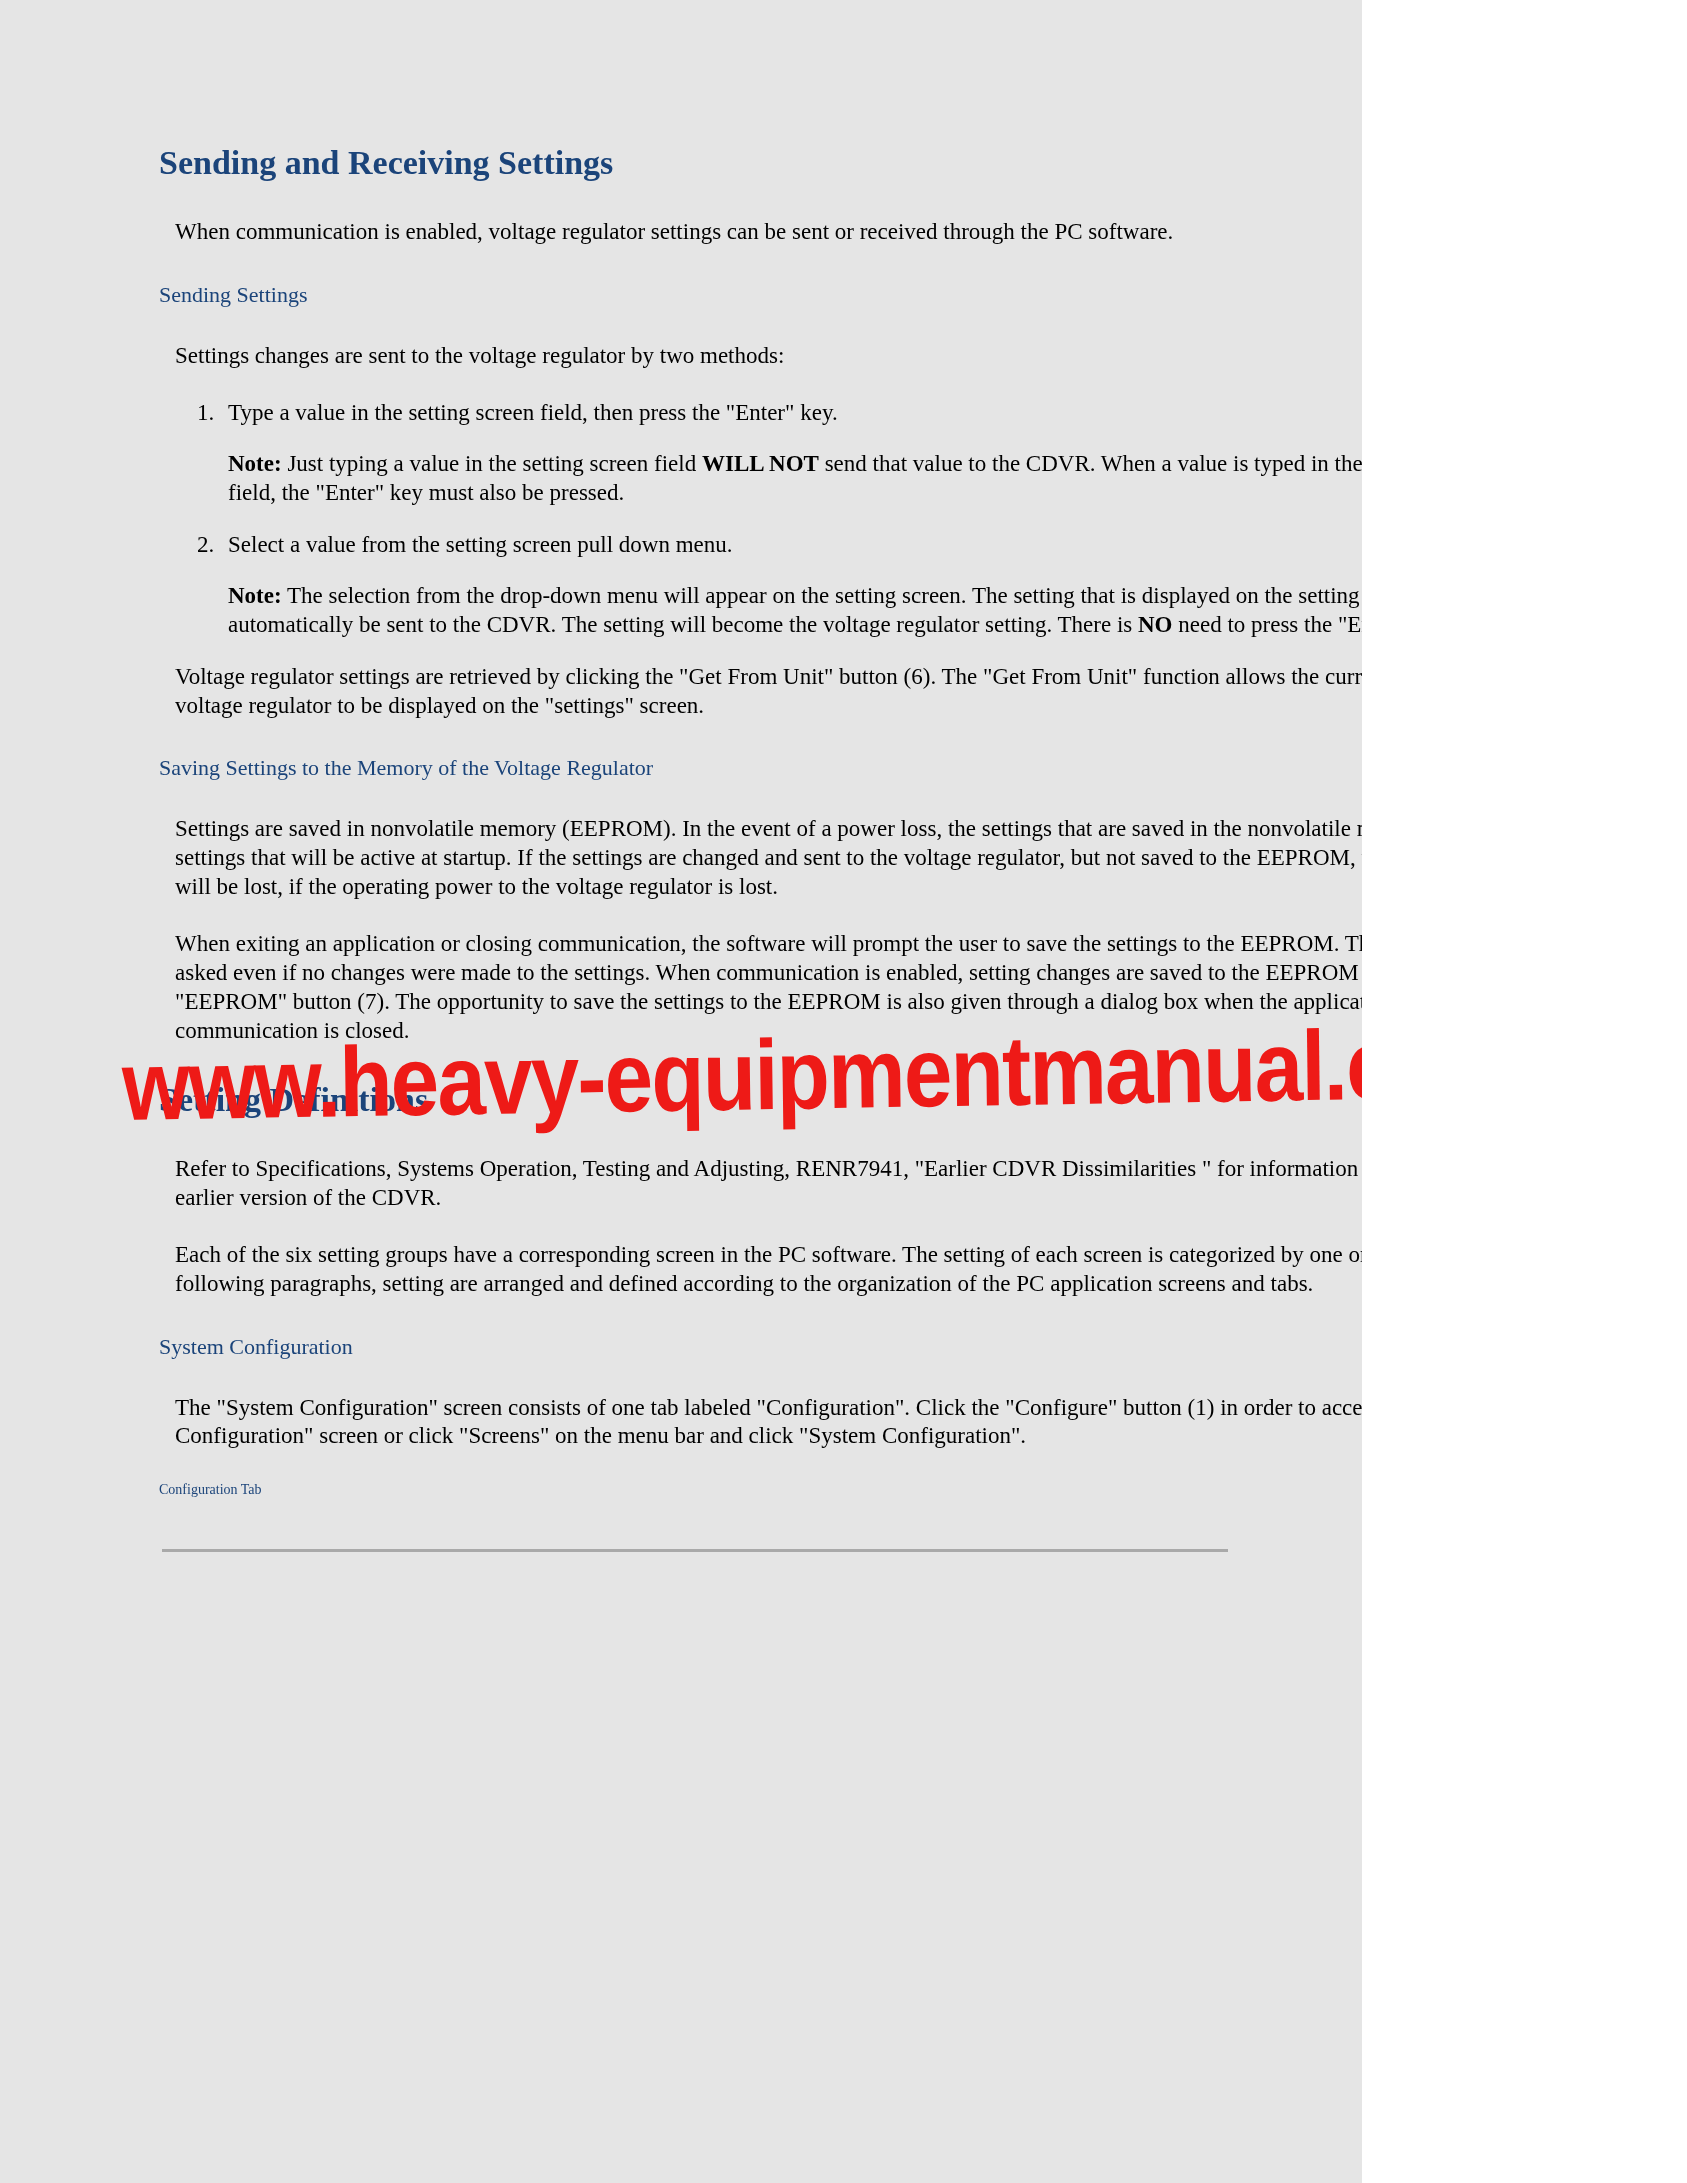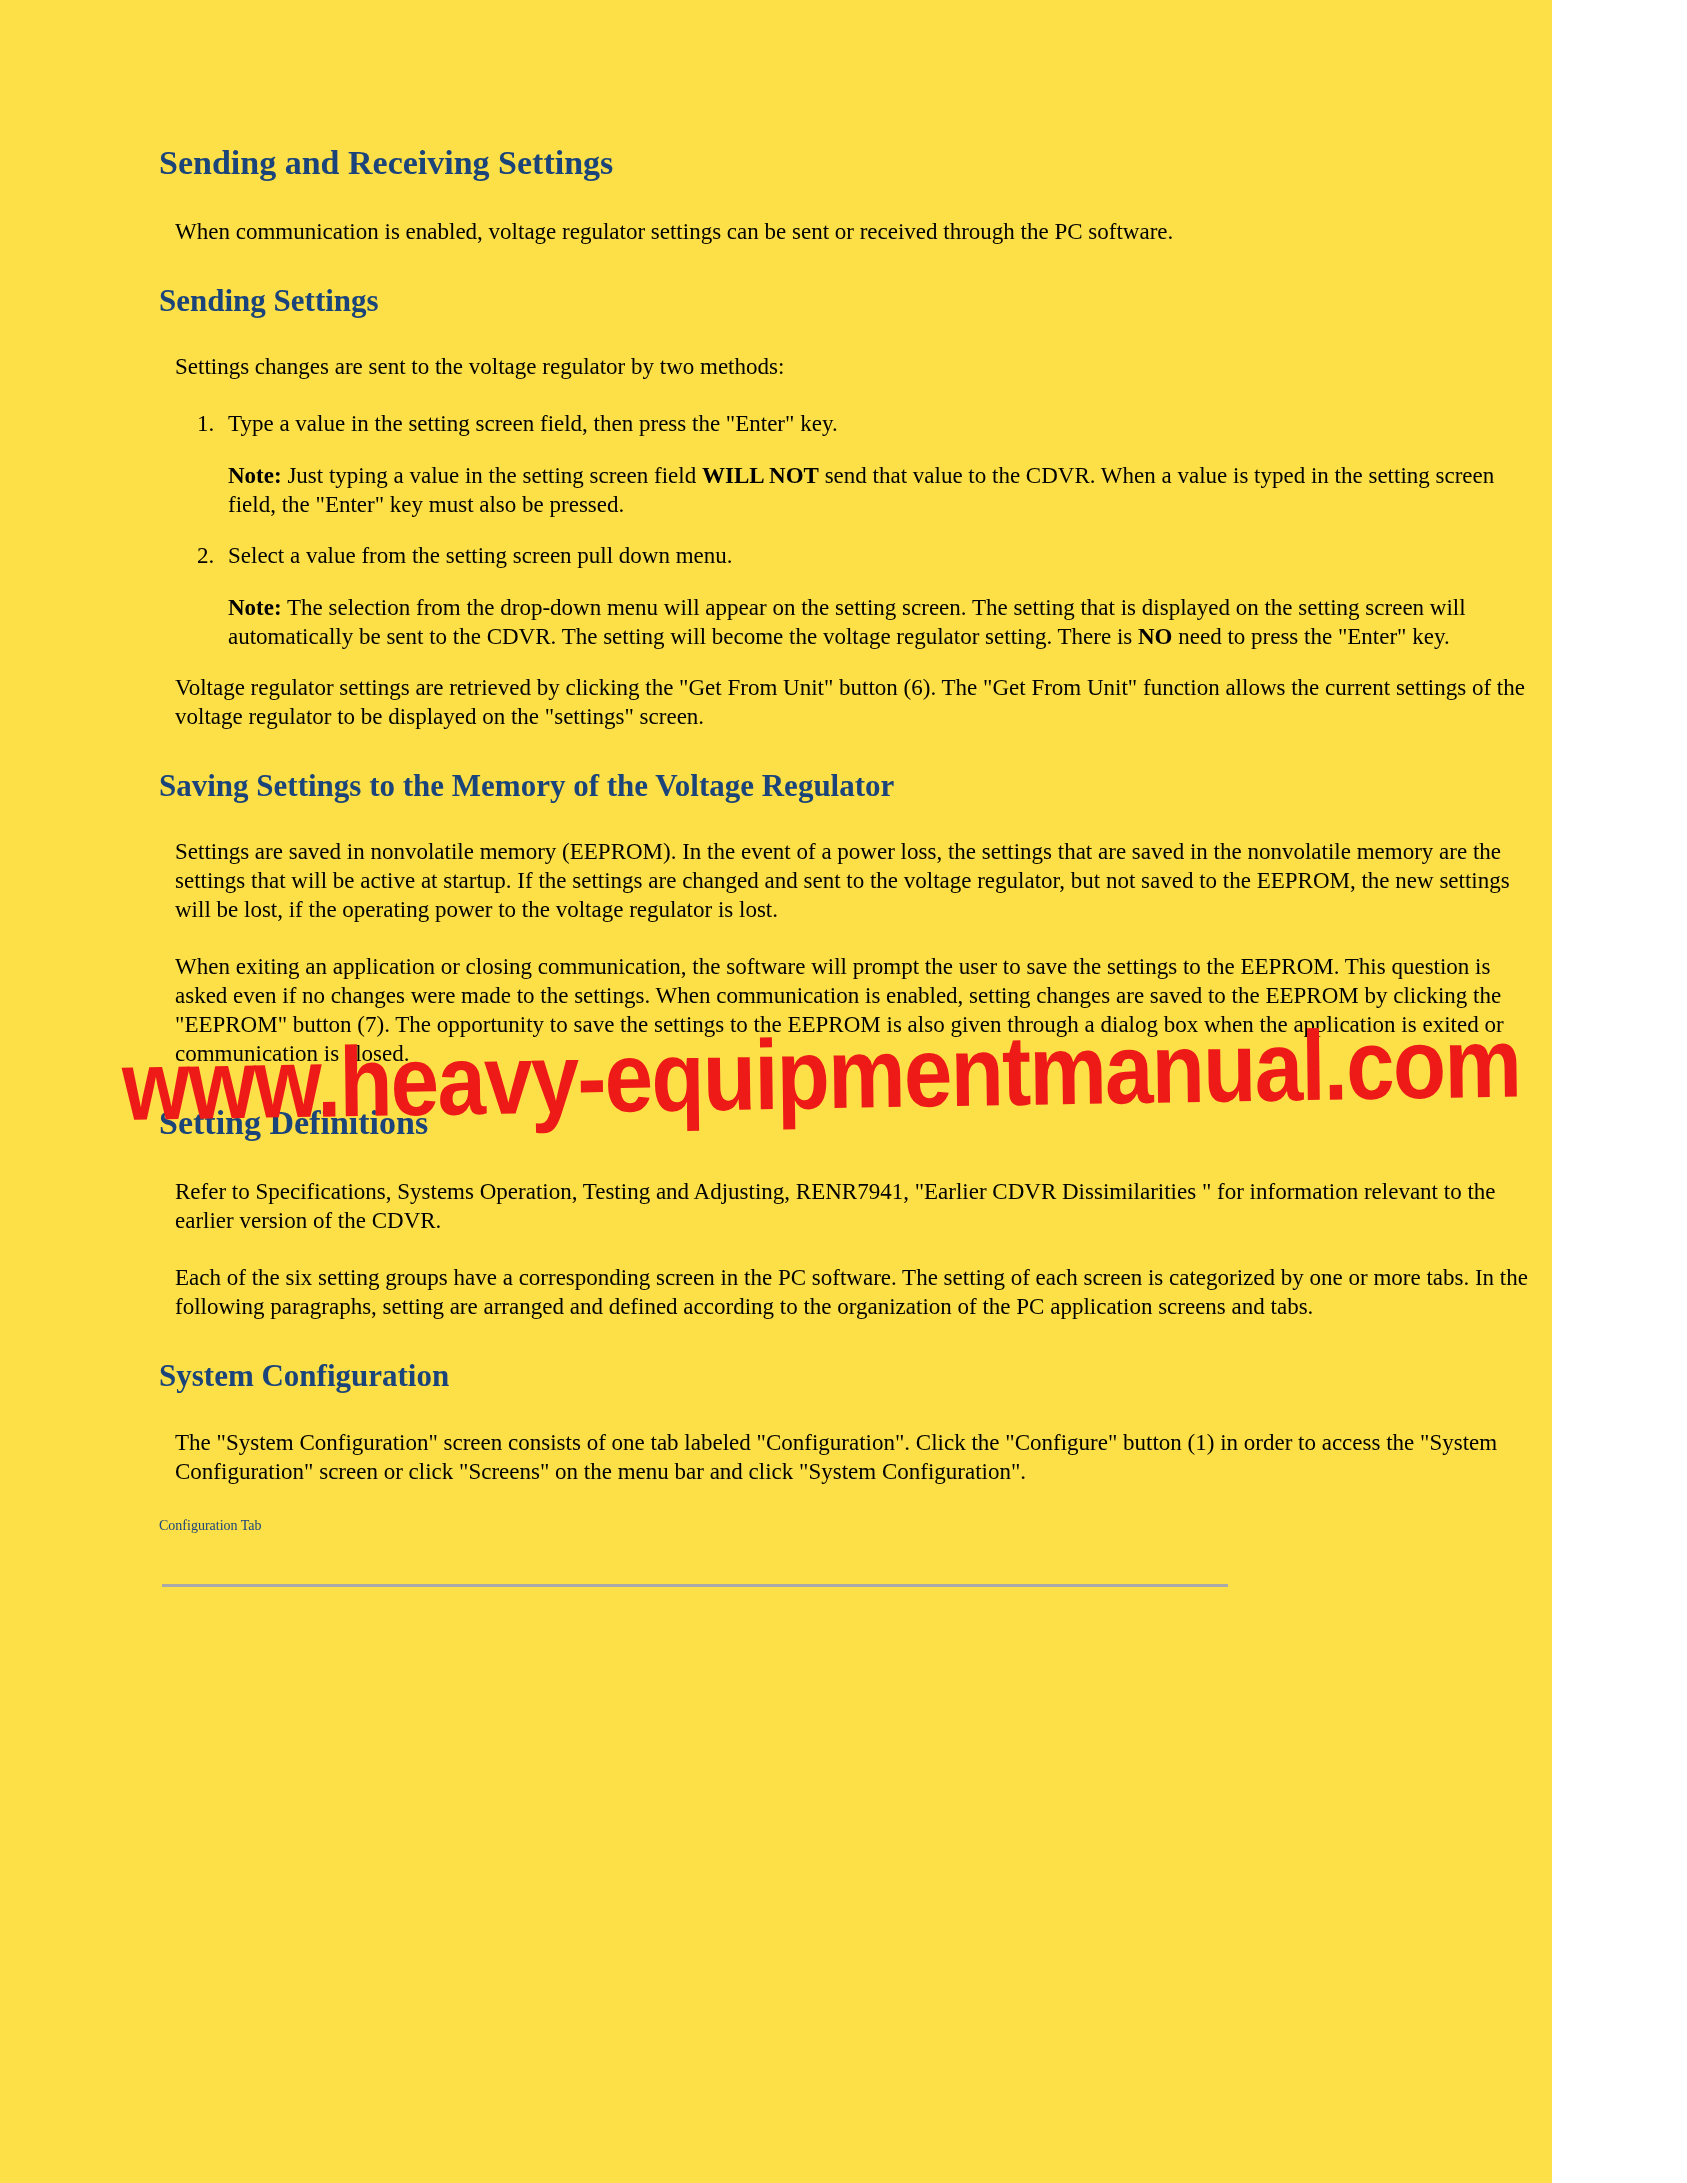--- a/index.html
+++ b/index.html
@@ -1,43 +1,43 @@
 <!DOCTYPE html>
 <html style="font-size:10.6px"><head>
 <meta charset="utf-8">
 <style>
   html, body { margin: 0; padding: 0; background: #ffffff; }
   .page {
     position: relative;
-    width: 1552px;
+    width: 1362px;
     height: 2183px;
-    background: #fde047;
+    background: #e5e5e5;
     overflow: hidden;
     font-family: "Liberation Serif", "DejaVu Serif", serif;
     color: #000000;
   }
   .content {
     position: absolute;
     left: 159px;
     top: 141px;
     width: 1371px;
   }
   h1 {
     font-size: 34px;
     line-height: 1.3;
     color: #1b447a;
     font-weight: bold;
     margin: 0 0 33px 0;
   }
   h1.later { margin-top: 32px; }
   h2 {
-    font-size: 31px;
+    font-size: 22px;
     line-height: 1.3;
     color: #1b447a;
-    font-weight: bold;
+    font-weight: normal;
     margin: 34px 0 32px 0;
   }
   h3 {
     font-size: 14px;
     line-height: 1.3;
     color: #1b447a;
     font-weight: normal;
     margin: 30px 0 0 0;
   }
   p {

